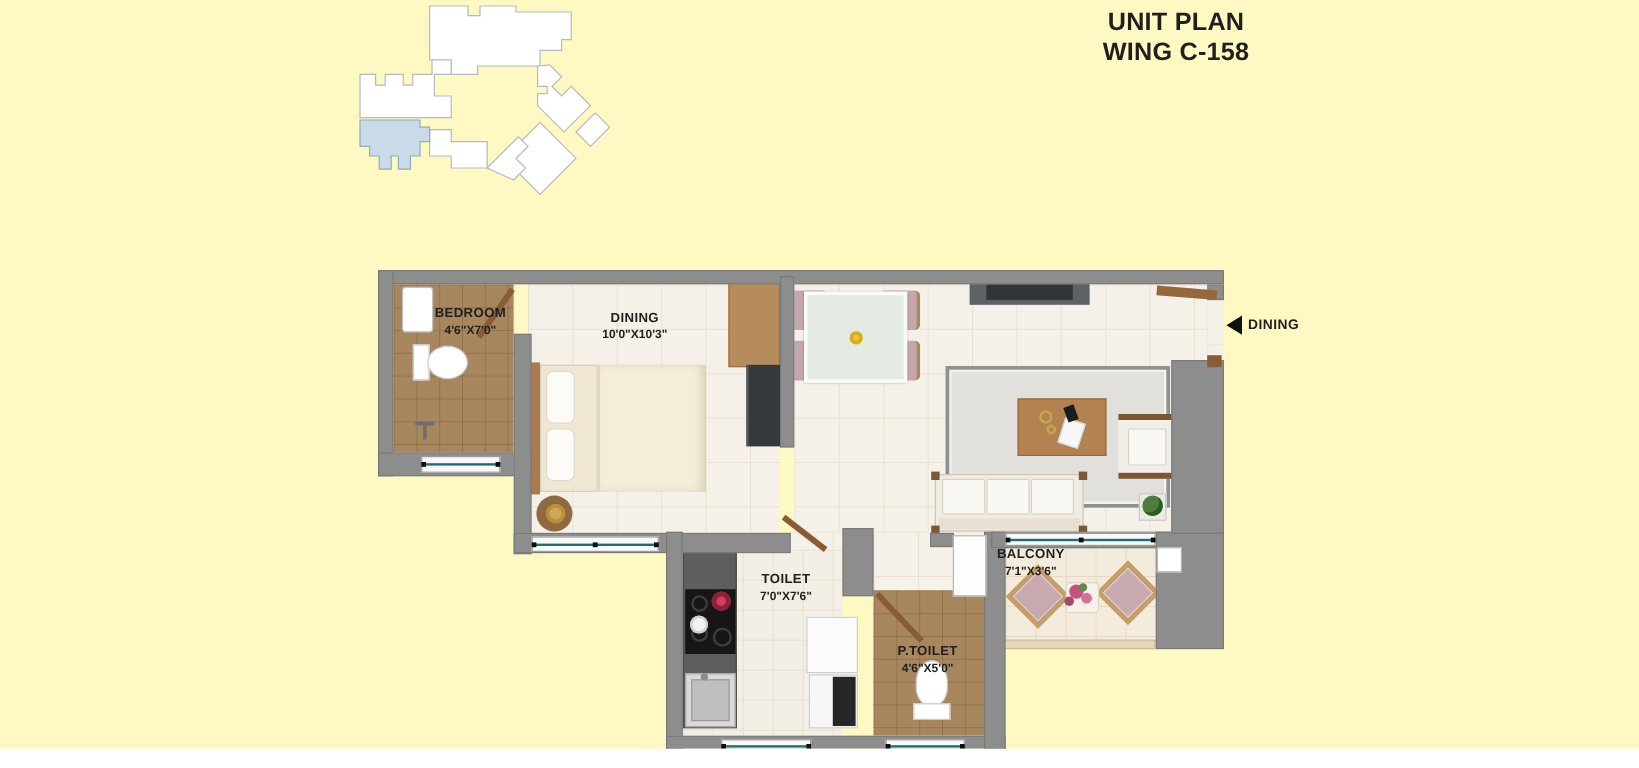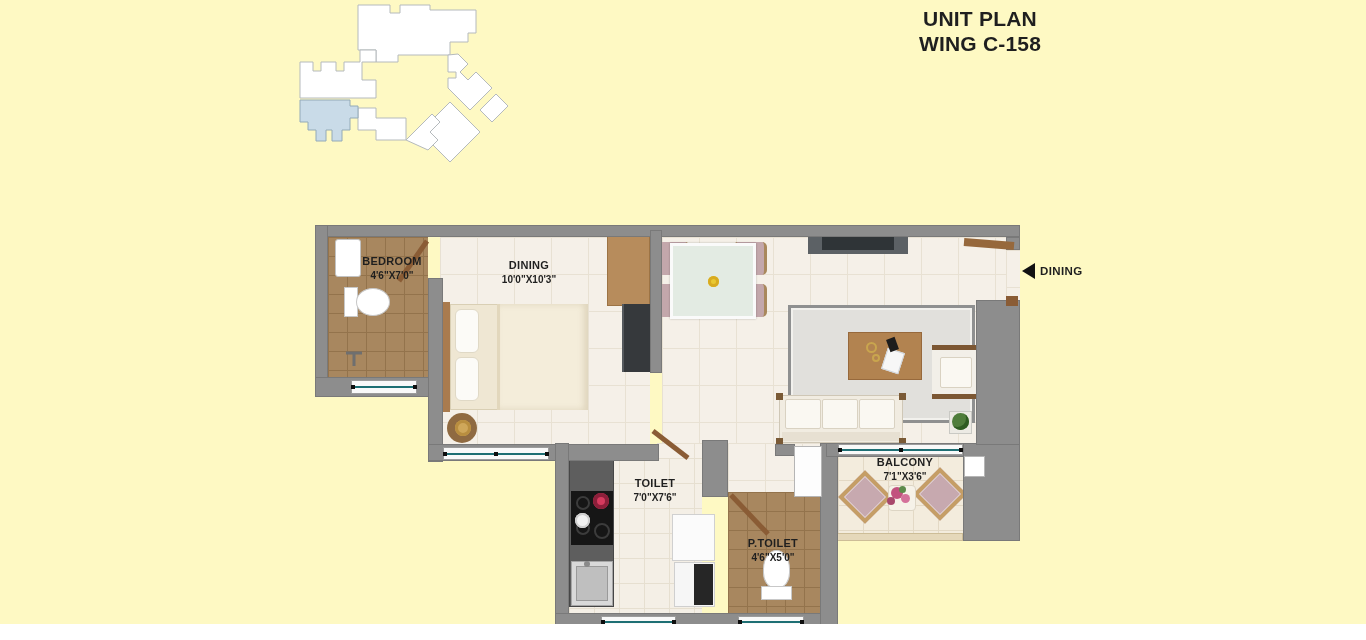--- a/index.html
+++ b/index.html
@@ -205,21 +205,21 @@
     <div class="room-dims">10'0"X10'3"</div>
   </div>
   <div class="room-label" style="left:595px;top:477px;width:120px">
     <div class="room-name">TOILET</div>
     <div class="room-dims">7'0"X7'6"</div>
   </div>
   <div class="room-label" style="left:723px;top:537px;width:100px">
     <div class="room-name">P.TOILET</div>
     <div class="room-dims">4'6"X5'0"</div>
   </div>
-  <div class="room-label" style="left:855px;top:456px;width:100px">
+  <div class="room-label" style="left:809px;top:456px;width:100px">
     <div class="room-name">BALCONY</div>
     <div class="room-dims">7'1"X3'6"</div>
   </div>
 
   <div class="abs" style="left:1022px;top:263px;width:0;height:0;border-top:8px solid transparent;border-bottom:8px solid transparent;border-right:13px solid #111111"></div>
   <div class="abs" style="left:1040px;top:265px;font-size:11.5px;font-weight:bold;letter-spacing:.4px">DINING</div>
 
 </div>
 
 </body></html>

